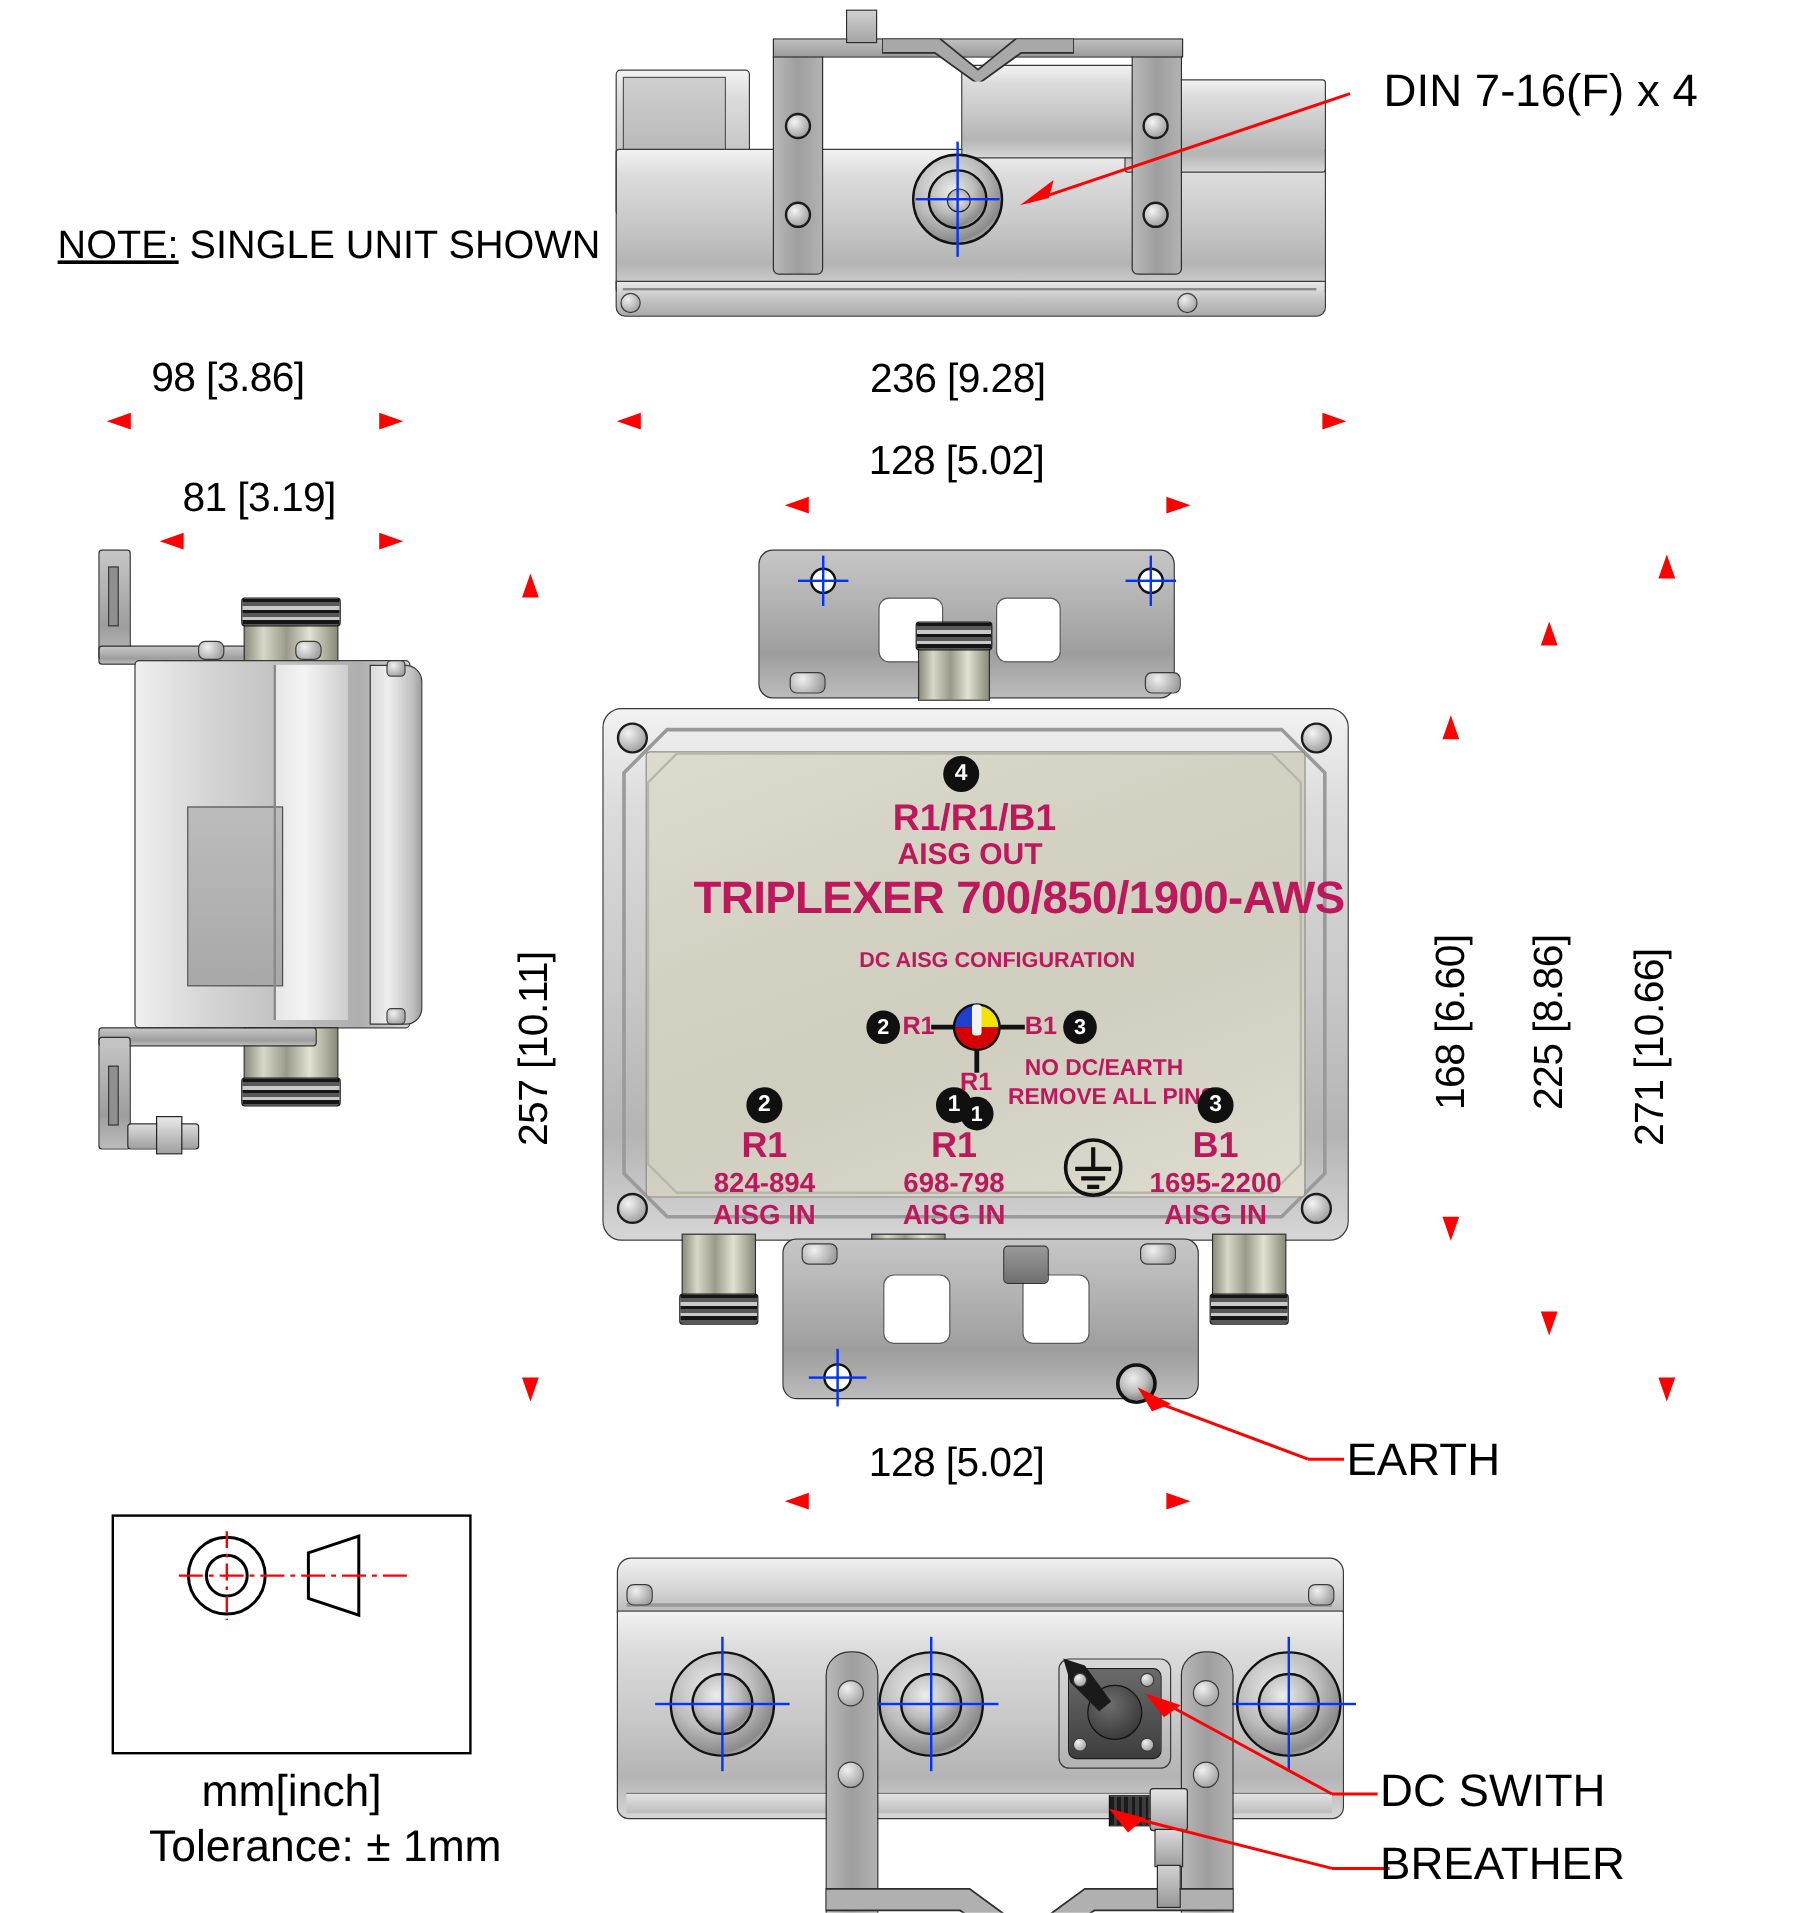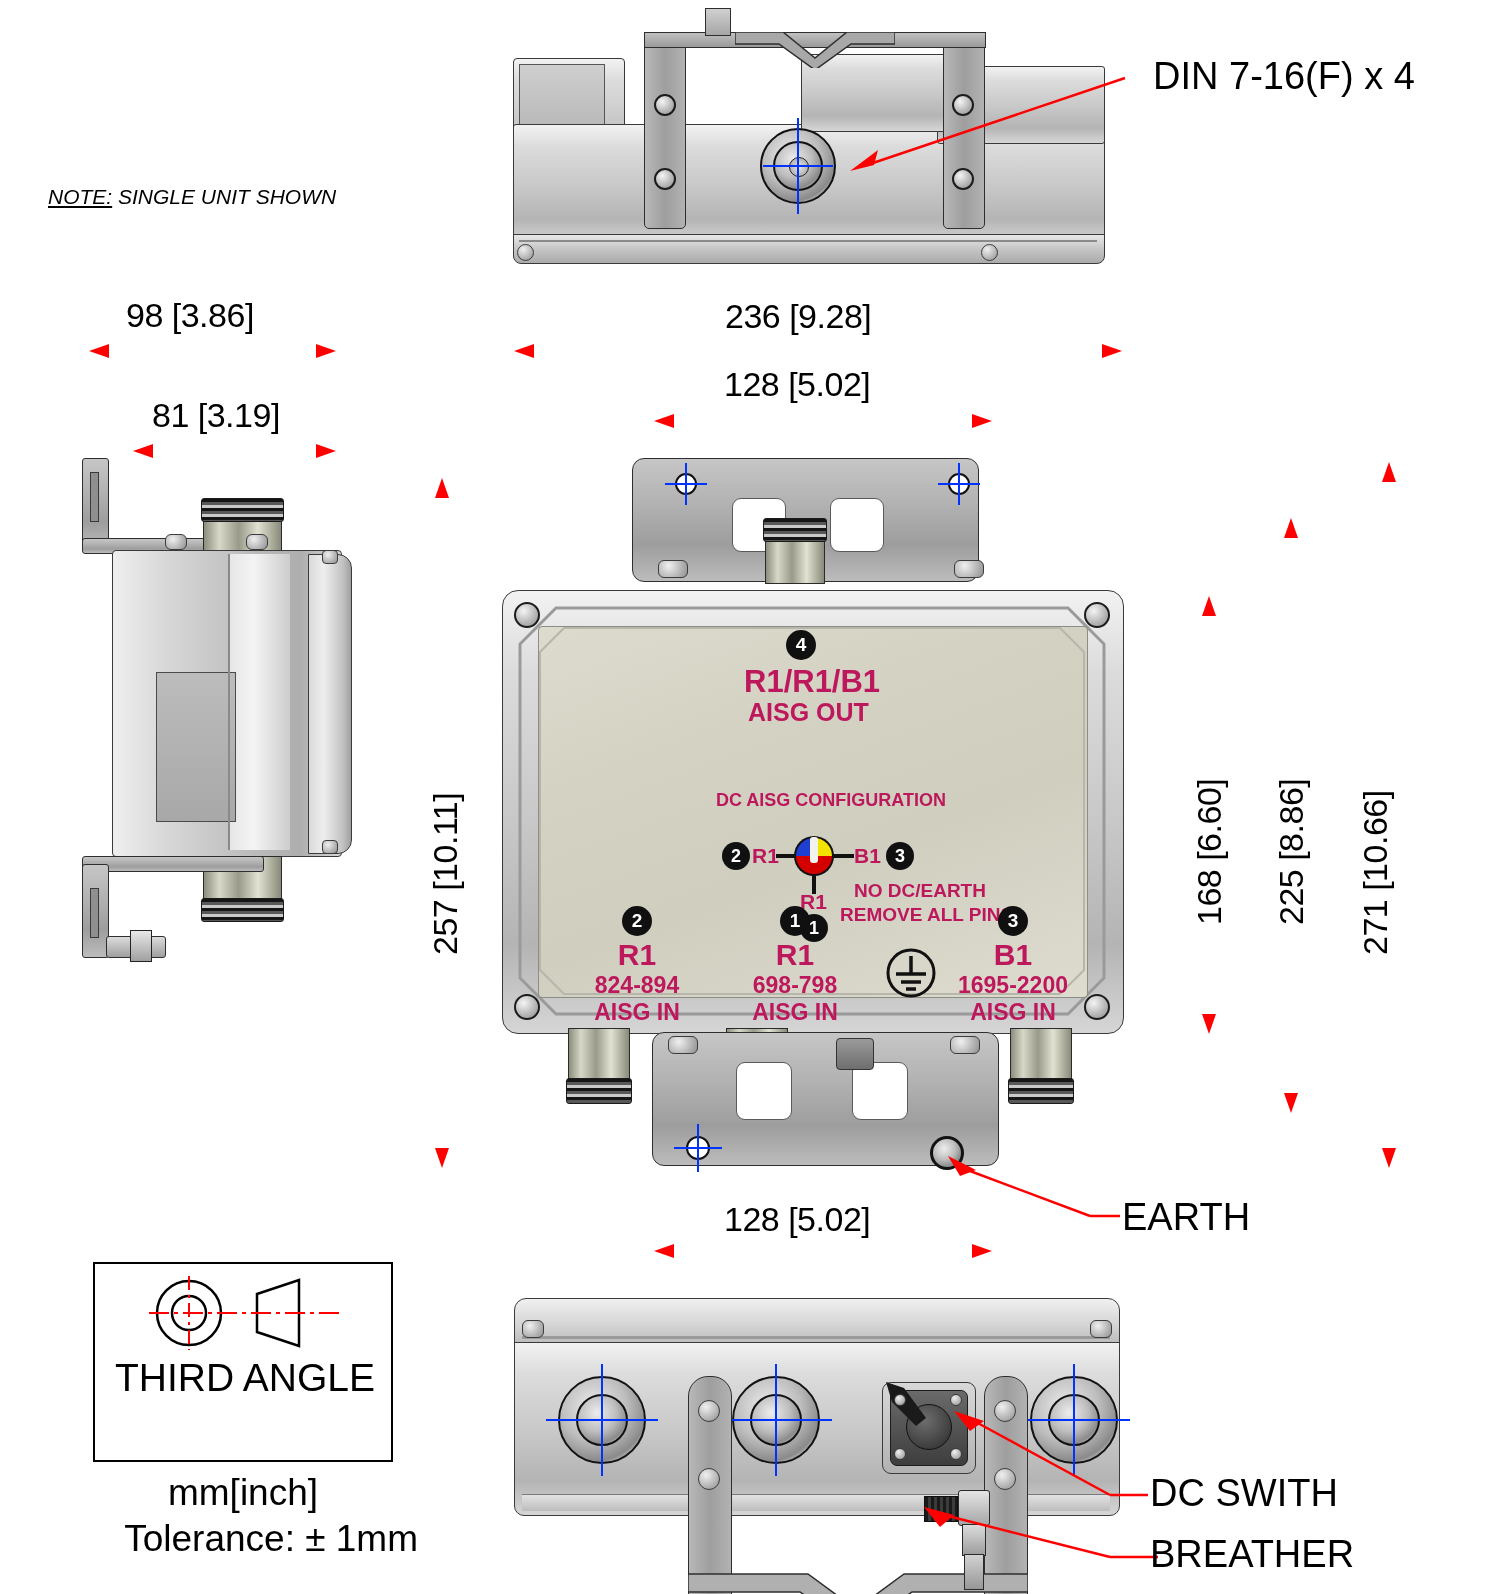--- a/index.html
+++ b/index.html
@@ -1,21 +1,21 @@
 <!DOCTYPE html>
 <html><head>
 <meta charset="utf-8">
 <style>
   html,body{margin:0;padding:0;background:#fff;}
   body{width:1500px;height:1594px;position:relative;overflow:hidden;
        font-family:"Liberation Sans","DejaVu Sans",sans-serif;color:#000;}
   .abs{position:absolute;}
   .dimtxt{font-size:34px;letter-spacing:-0.5px;white-space:nowrap;color:#000;}
   .calltxt{font-size:38px;white-space:nowrap;color:#000;}
-  .notetxt{font-size:21px;white-space:nowrap;font-style:italic;}
+  .notetxt{font-size:33px;white-space:nowrap;}
   .vtxt{transform-origin:0 0;transform:rotate(-90deg);}
   .rh{height:2px;}
   .rv{width:2px;}
   .arrowL,.arrowR,.arrowU,.arrowD{position:absolute;width:0;height:0;}
   .arrowL{border-top:7px solid transparent;border-bottom:7px solid transparent;border-right:20px solid #ff0000;}
   .arrowR{border-top:7px solid transparent;border-bottom:7px solid transparent;border-left:20px solid #ff0000;}
   .arrowU{border-left:7px solid transparent;border-right:7px solid transparent;border-bottom:20px solid #ff0000;}
   .arrowD{border-left:7px solid transparent;border-right:7px solid transparent;border-top:20px solid #ff0000;}
   
   .metal{background:linear-gradient(180deg,#f2f2f2 0%,#dcdcdc 18%,#c8c8c8 52%,#b4b4b4 80%,#d6d6d6 100%);
@@ -190,20 +190,21 @@
 
   <div class="abs screw" style="left:34px;top:152px;width:26px;height:26px;"></div>
   <div class="abs screw" style="left:604px;top:152px;width:26px;height:26px;"></div>
   <div class="abs screw" style="left:34px;top:544px;width:26px;height:26px;"></div>
   <div class="abs screw" style="left:604px;top:544px;width:26px;height:26px;"></div>
 
   <div class="abs badge" style="left:306px;top:180px;width:30px;height:30px;font-size:19px;">4</div>
   <div class="abs lblbold" style="left:264px;top:214px;font-size:31px;">R1/R1/B1</div>
   <div class="abs lblbold" style="left:268px;top:248px;font-size:25px;">AISG OUT</div>
 
+  <div class="abs lblbold" style="left:98px;top:278px;font-size:38px;letter-spacing:-0.5px;">TRIPLEXER 700/850/1900-AWS</div>
 
   <div class="abs lblbold" style="left:236px;top:340px;font-size:18px;">DC AISG CONFIGURATION</div>
 
   <div class="abs" style="left:228px;top:374px;width:230px;height:110px;">
     <svg width="230" height="110" viewBox="0 0 230 110">
       <line x1="68" y1="32" x2="88" y2="32" stroke="#111" stroke-width="4"></line>
       <line x1="124" y1="32" x2="146" y2="32" stroke="#111" stroke-width="4"></line>
       <line x1="106" y1="46" x2="106" y2="70" stroke="#111" stroke-width="4"></line>
       <circle cx="106" cy="32" r="20" fill="#111"></circle>
       <path d="M106 32 L106 14 A18 18 0 0 0 88 32 Z" fill="#1f3fd0"></path>
@@ -394,16 +395,15 @@
 <div class="abs calltxt" style="left:1150px;top:1533px;">BREATHER</div>
 
 <div class="abs projbox" style="left:93px;top:1262px;width:300px;height:200px;">
   <svg class="abs" style="left:52px;top:10px;" width="200" height="78" viewBox="0 0 200 78">
     <circle cx="42" cy="39" r="32" fill="none" stroke="#000" stroke-width="2.5"></circle>
     <circle cx="42" cy="39" r="17" fill="none" stroke="#000" stroke-width="2.5"></circle>
     <polygon points="110,20 152,6 152,72 110,58" fill="none" stroke="#000" stroke-width="2.5"></polygon>
     <line x1="42" y1="2" x2="42" y2="76" stroke="#ff0000" stroke-width="2" stroke-dasharray="14,5,3,5"></line>
     <line x1="2" y1="39" x2="196" y2="39" stroke="#ff0000" stroke-width="2" stroke-dasharray="20,5,4,5"></line>
   </svg>
-  <div class="abs" style="left:0;top:92px;width:300px;text-align:center;font-size:39px;">THIRD ANGLE</div>
 </div>
 <div class="abs" style="left:93px;top:1472px;width:300px;text-align:center;font-size:37px;">mm[inch]</div>
 <div class="abs" style="left:68px;top:1518px;width:350px;text-align:right;font-size:37px;">Tolerance: ± 1mm</div>
 
 </body></html>

